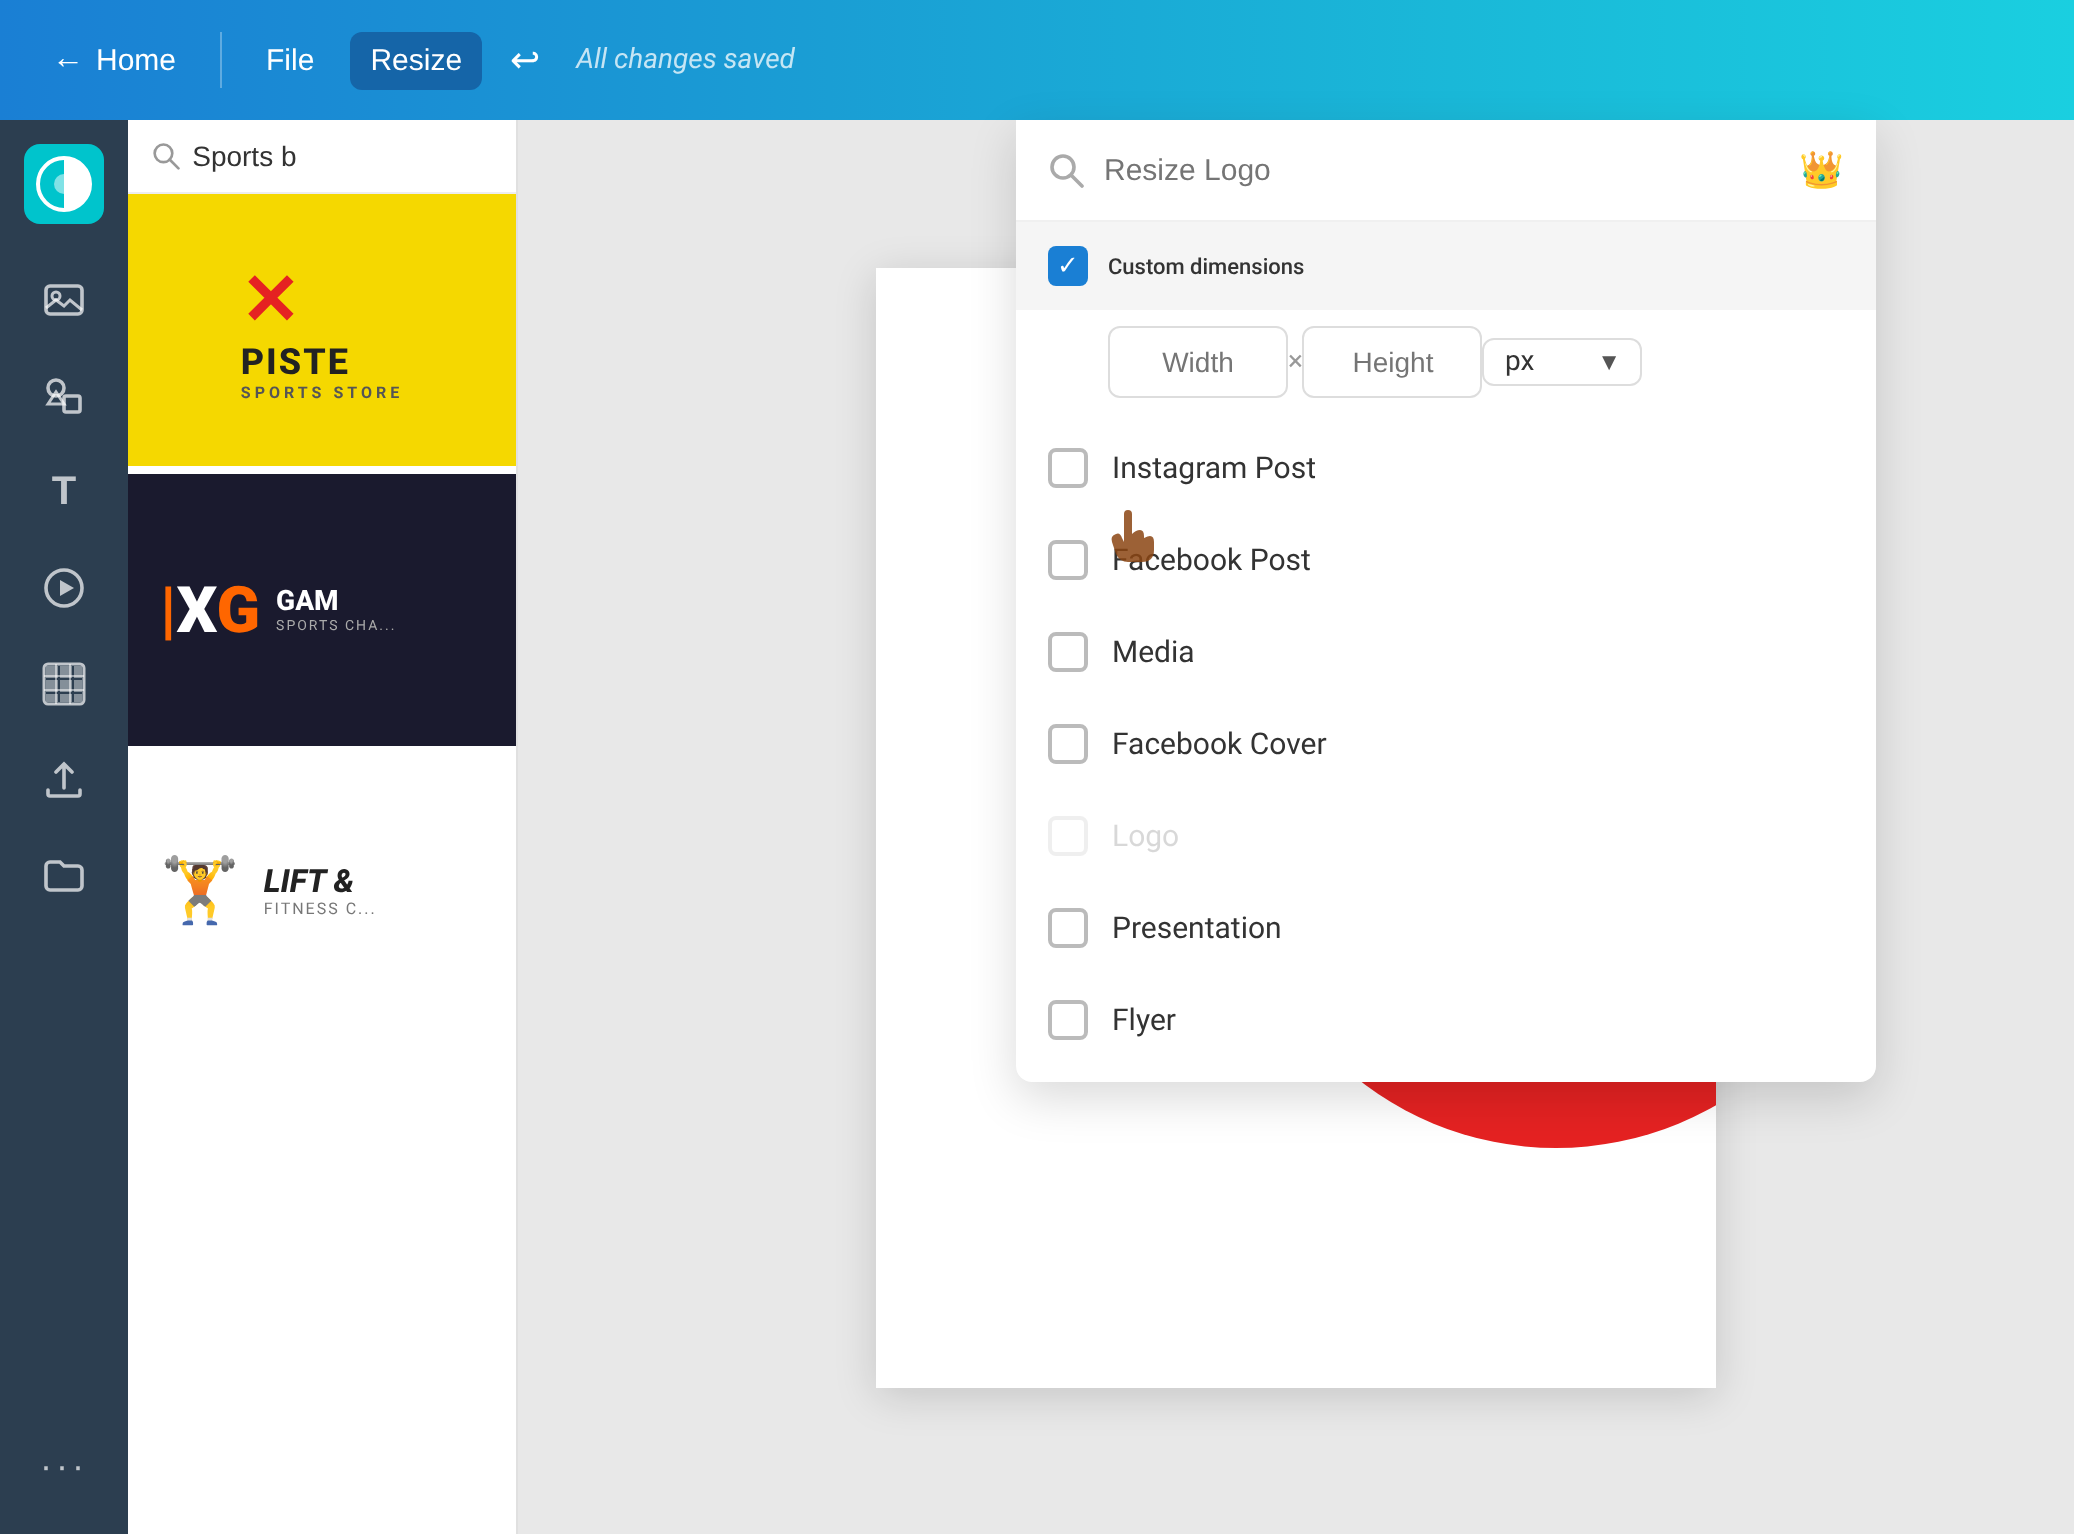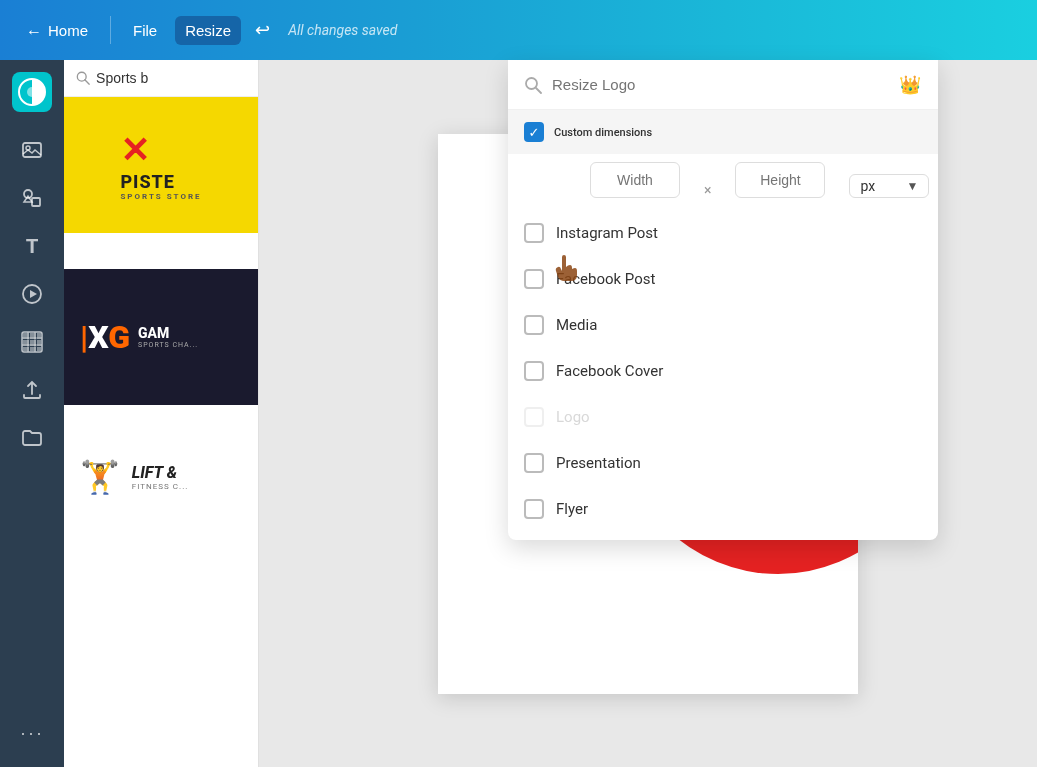--- a/index.html
+++ b/index.html
@@ -149,21 +149,20 @@
     .brand-name { font-size: 18px; font-weight: 800; color: #222; letter-spacing: 1px; }
     .brand-sub { font-size: 8px; color: #555; letter-spacing: 2px; }
 
     .template-dark {
       background: #1a1a2e;
       display: flex;
       align-items: center;
       justify-content: flex-start;
       padding: 16px;
       gap: 8px;
-      margin-top: 32px;
     }
     .template-dark .xg-logo {
       font-size: 32px;
       font-weight: 900;
       color: white;
     }
     .template-dark .xg-logo span { color: #ff6600; }
     .template-dark .brand-info { display: flex; flex-direction: column; }
     .template-dark .brand-info .game { font-size: 14px; font-weight: 800; color: white; }
     .template-dark .brand-info .sub { font-size: 7px; color: #aaa; letter-spacing: 1px; }
@@ -251,24 +250,23 @@
       align-items: center;
       justify-content: center;
       cursor: pointer;
       flex-shrink: 0;
     }
     .checkbox-checked::after { content: '✓'; color: white; font-size: 13px; }
     .custom-dim-label { font-size: 11px; color: #333; font-weight: 500; }
 
     .dimension-inputs {
       display: flex;
-      align-items: flex-end;
+      align-items: center;
       padding: 8px 16px 12px 46px;
-      gap: 24px;
-      margin-left: 36px;
+      gap: 0;
     }
     .dim-input {
       width: 90px;
       height: 36px;
       border: 1px solid #ddd;
       border-radius: 6px;
       text-align: center;
       font-size: 14px;
       color: #ccc;
       outline: none;

